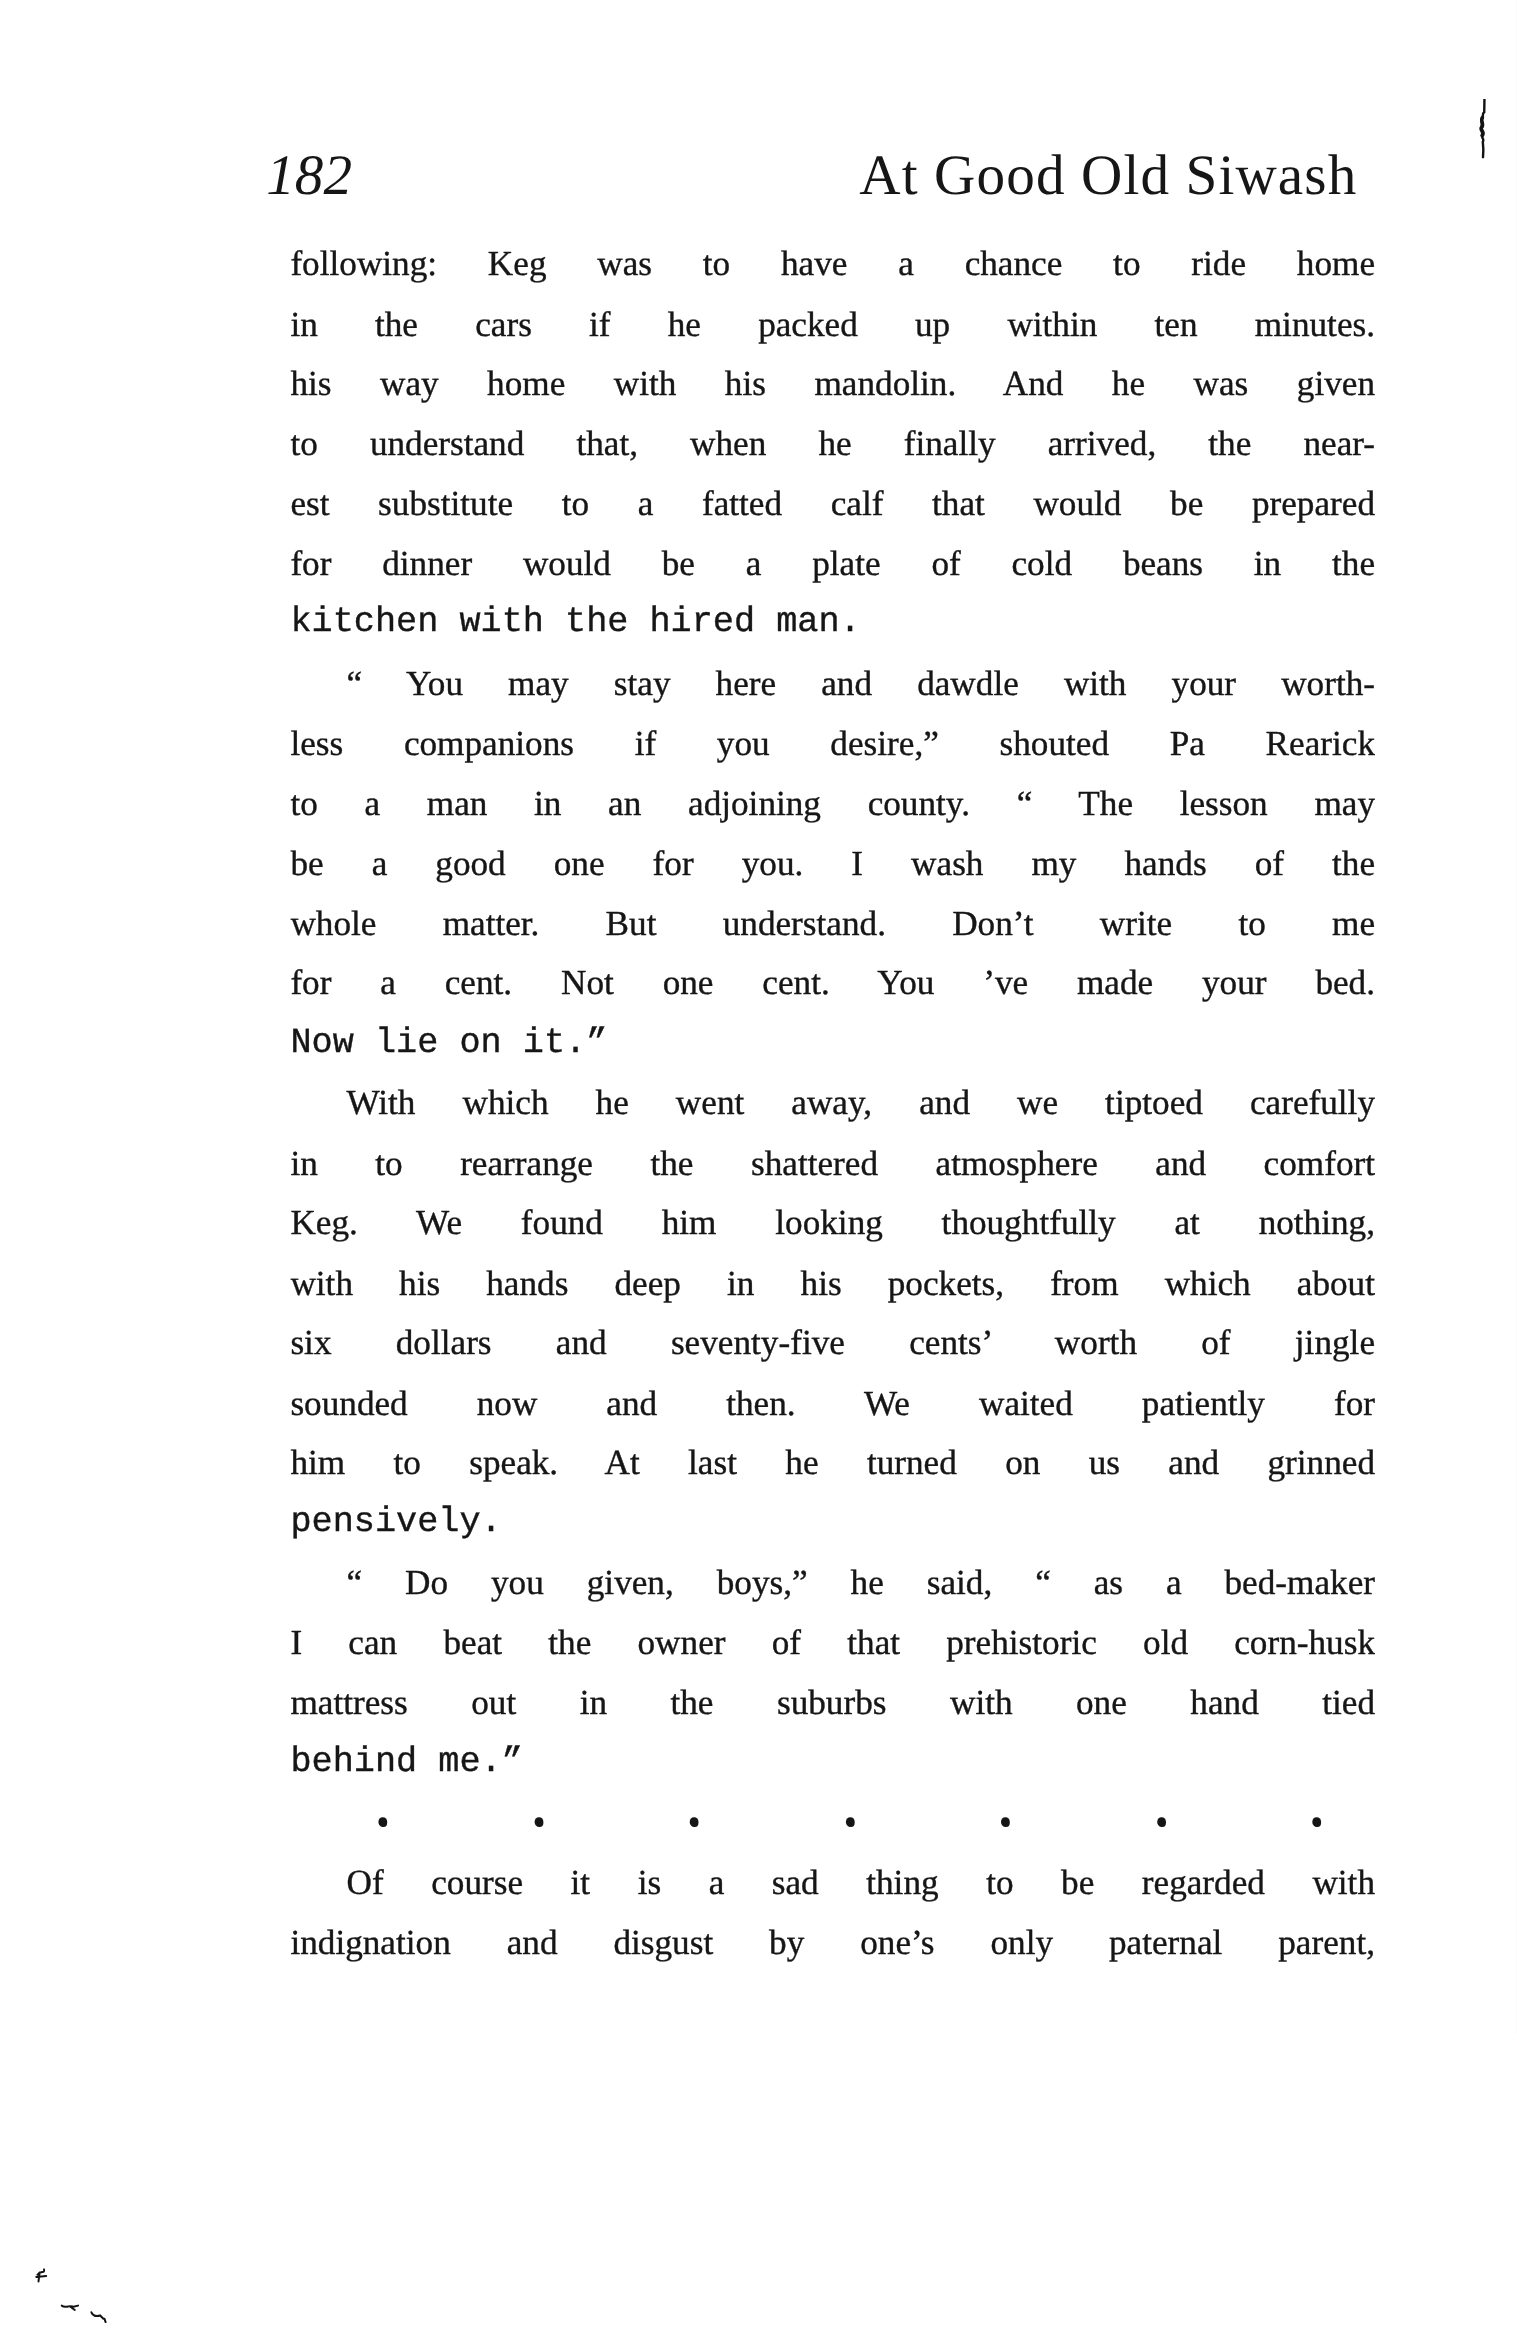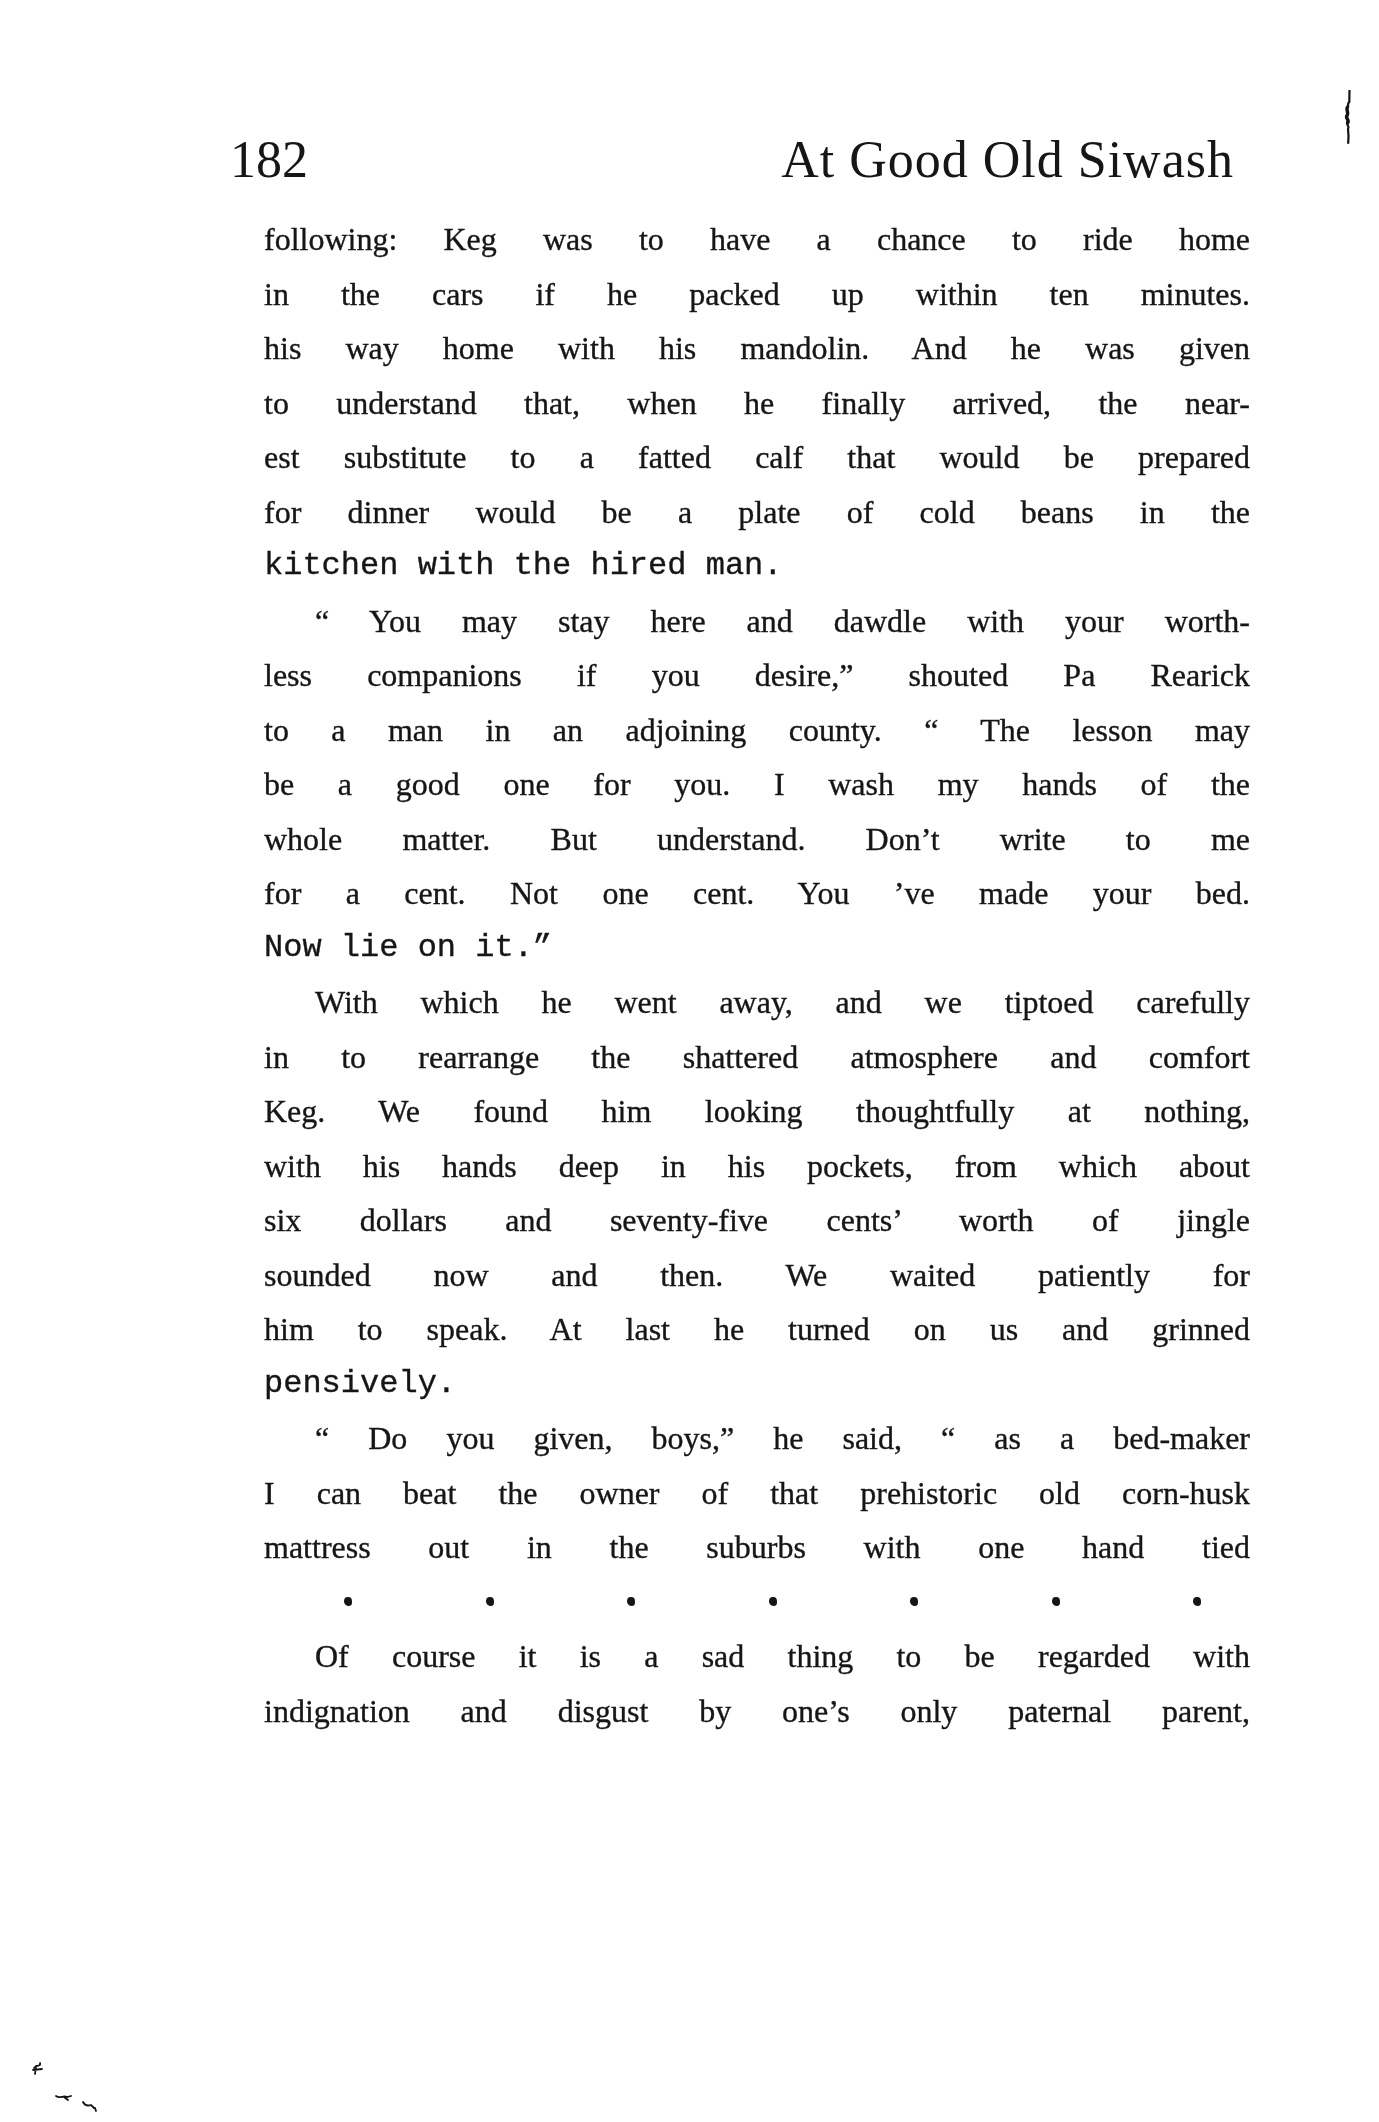--- a/index.html
+++ b/index.html
@@ -23,22 +23,23 @@
     top: 132px;
     left: 0;
     width: 100%;
     height: 58px;
     font-size: 52px;
     line-height: 56px;
     white-space: nowrap;
   }
   .pagenum {
     position: absolute;
-    left: 0;
+    left: 12px;
     top: 0;
+    font-style: italic;
   }
   .title {
     display: block;
     text-align: right;
     position: relative;
     left: 18px;
     letter-spacing: 1px;
   }
   .body {
     position: absolute;
@@ -114,20 +115,21 @@
           <div class="line">with his hands deep in his pockets, from which about</div>
           <div class="line">six dollars and seventy-five cents’ worth of jingle</div>
           <div class="line">sounded now and then. We waited patiently for</div>
           <div class="line">him to speak. At last he turned on us and grinned</div>
           <div class="line short">pensively.</div>
         </div>
         <div class="paragraph">
           <div class="line indent">“ Do you given, boys,” he said, “ as a bed-maker</div>
           <div class="line">I can beat the owner of that prehistoric old corn-husk</div>
           <div class="line">mattress out in the suburbs with one hand tied</div>
+          <div class="line short">behind me.”</div>
         </div>
         <div class="dot-break">
           <span class="break-dot"></span>
           <span class="break-dot"></span>
           <span class="break-dot"></span>
           <span class="break-dot"></span>
           <span class="break-dot"></span>
           <span class="break-dot"></span>
           <span class="break-dot"></span>
         </div>

